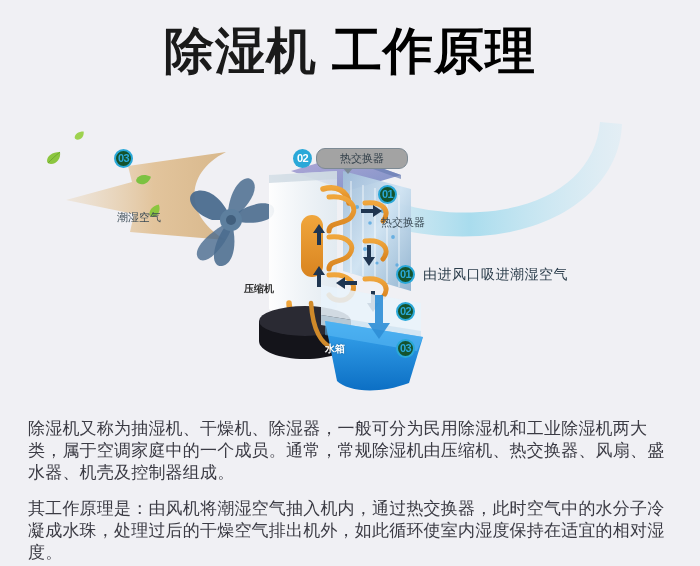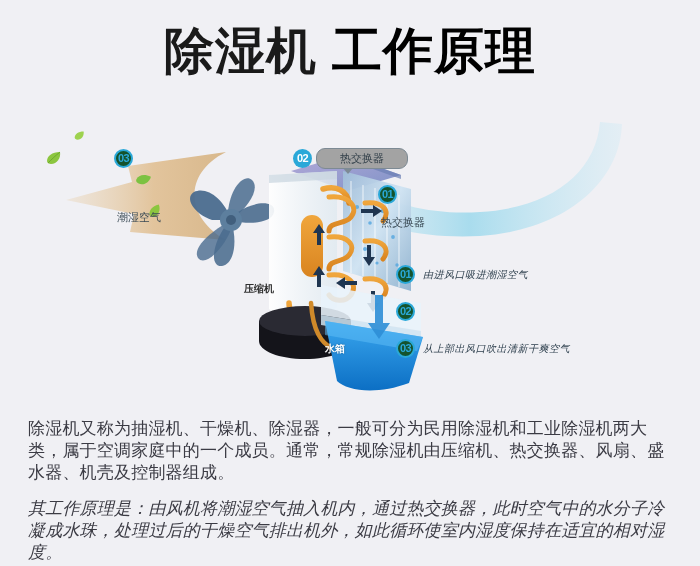--- a/index.html
+++ b/index.html
@@ -161,40 +161,39 @@
     width: 290px;
   }
   .legend-row {
     display: flex;
     align-items: center;
     height: 37px;
   }
   .legend-row .badge { flex: 0 0 auto; }
   .legend-text {
     margin-left: 8px;
-    font-size: 10px;
+    font-size: 14px;
     color: #2c3e4c;
     white-space: nowrap;
     letter-spacing: .5px;
-    font-style: italic;
   }
 
   
   .copy {
     position: absolute;
     left: 28px;
     top: 418px;
     width: 650px;
     color: #3b3b44;
     font-size: 17px;
     line-height: 22px;
     letter-spacing: .2px;
   }
   .copy p { margin: 0 0 14px 0; }
-  .copy p:last-child { margin-bottom: 3px; font-style: italic; }
+  .copy p:last-child { margin-bottom: 3px; }
 </style>
 </head>
 <body>
 
 <div class="title-wrap">
   <div class="title">
     <span>除湿机</span>
     <span class="t-b">工作原理</span>
   </div>
 </div>
@@ -363,20 +362,19 @@
 <div class="legend">
   <div class="legend-row">
     <span class="badge ring">01</span>
     <span class="legend-text">由进风口吸进潮湿空气</span>
   </div>
   <div class="legend-row">
     <span class="badge ring">02</span>
   </div>
   <div class="legend-row">
     <span class="badge ring">03</span>
-    <span class="legend-text">从上部出风口吹出清新干爽空气</span>
   </div>
 </div>
 
 <div class="copy">
   <p>除湿机又称为抽湿机、干燥机、除湿器，一般可分为民用除湿机和工业除湿机两大类，属于空调家庭中的一个成员。通常，常规除湿机由压缩机、热交换器、风扇、盛水器、机壳及控制器组成。</p>
   <p>其工作原理是：由风机将潮湿空气抽入机内，通过热交换器，此时空气中的水分子冷凝成水珠，处理过后的干燥空气排出机外，如此循环使室内湿度保持在适宜的相对湿度。</p>
 </div>
 
 </body></html>

